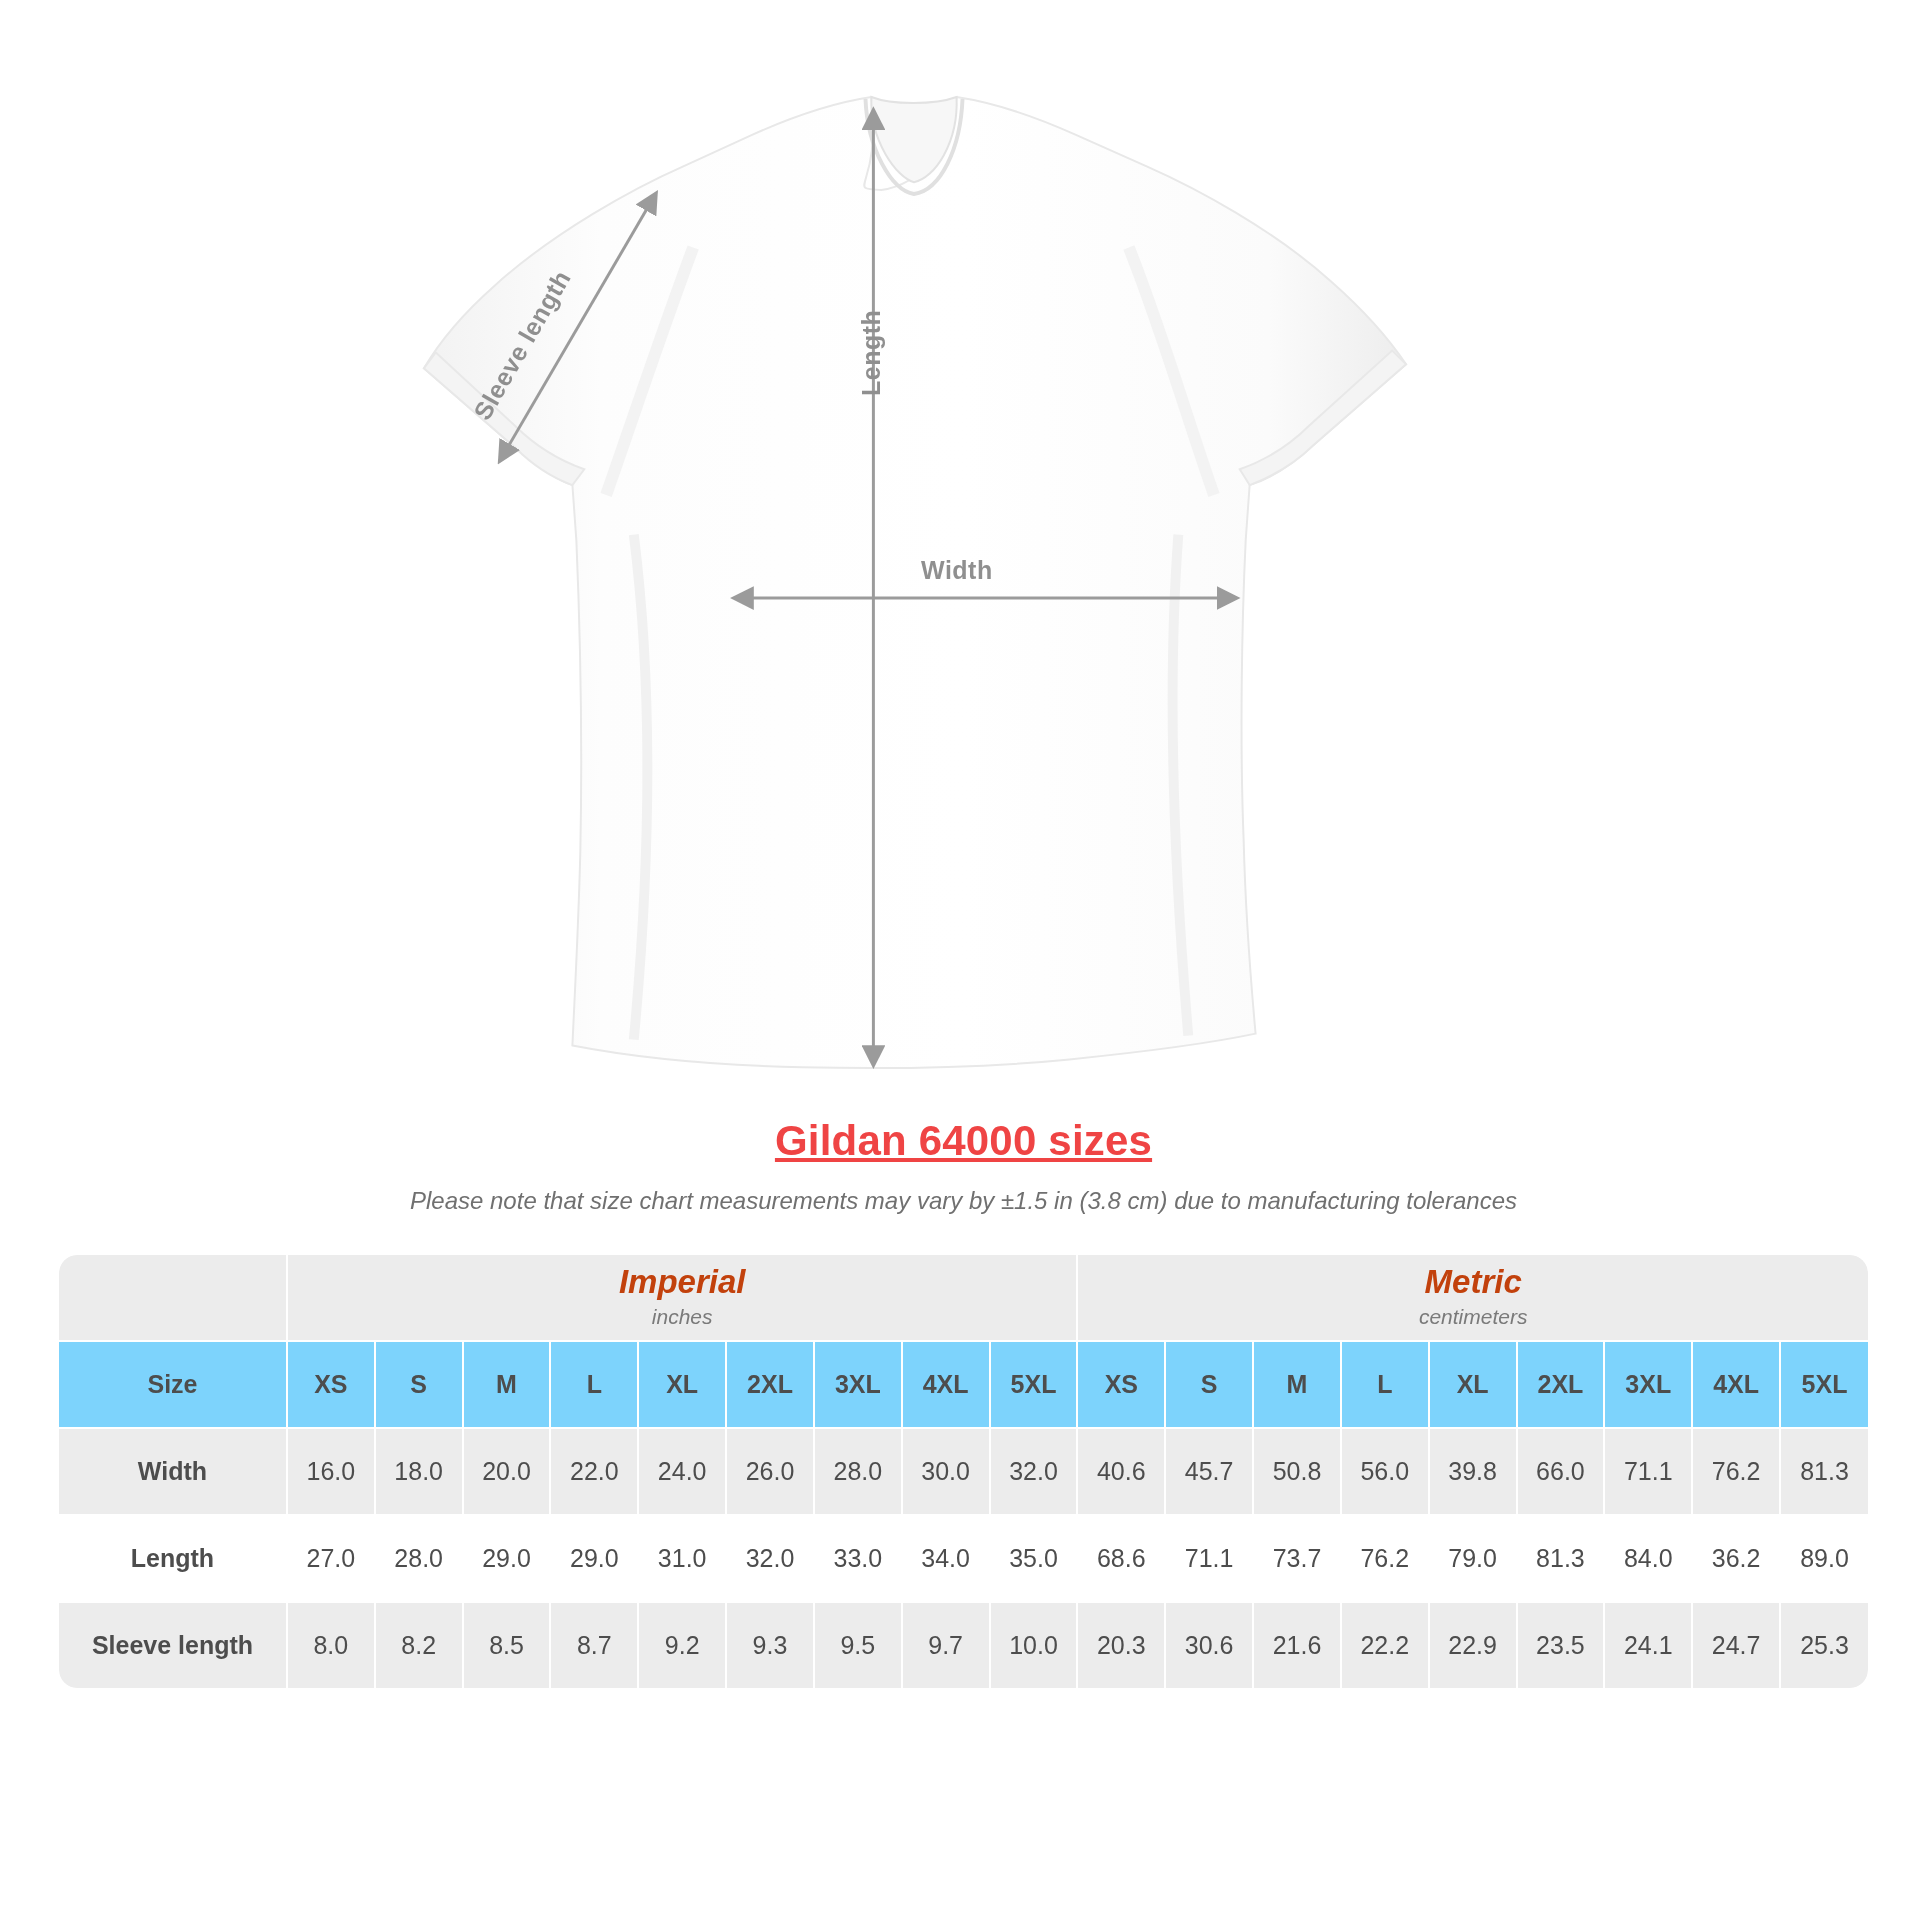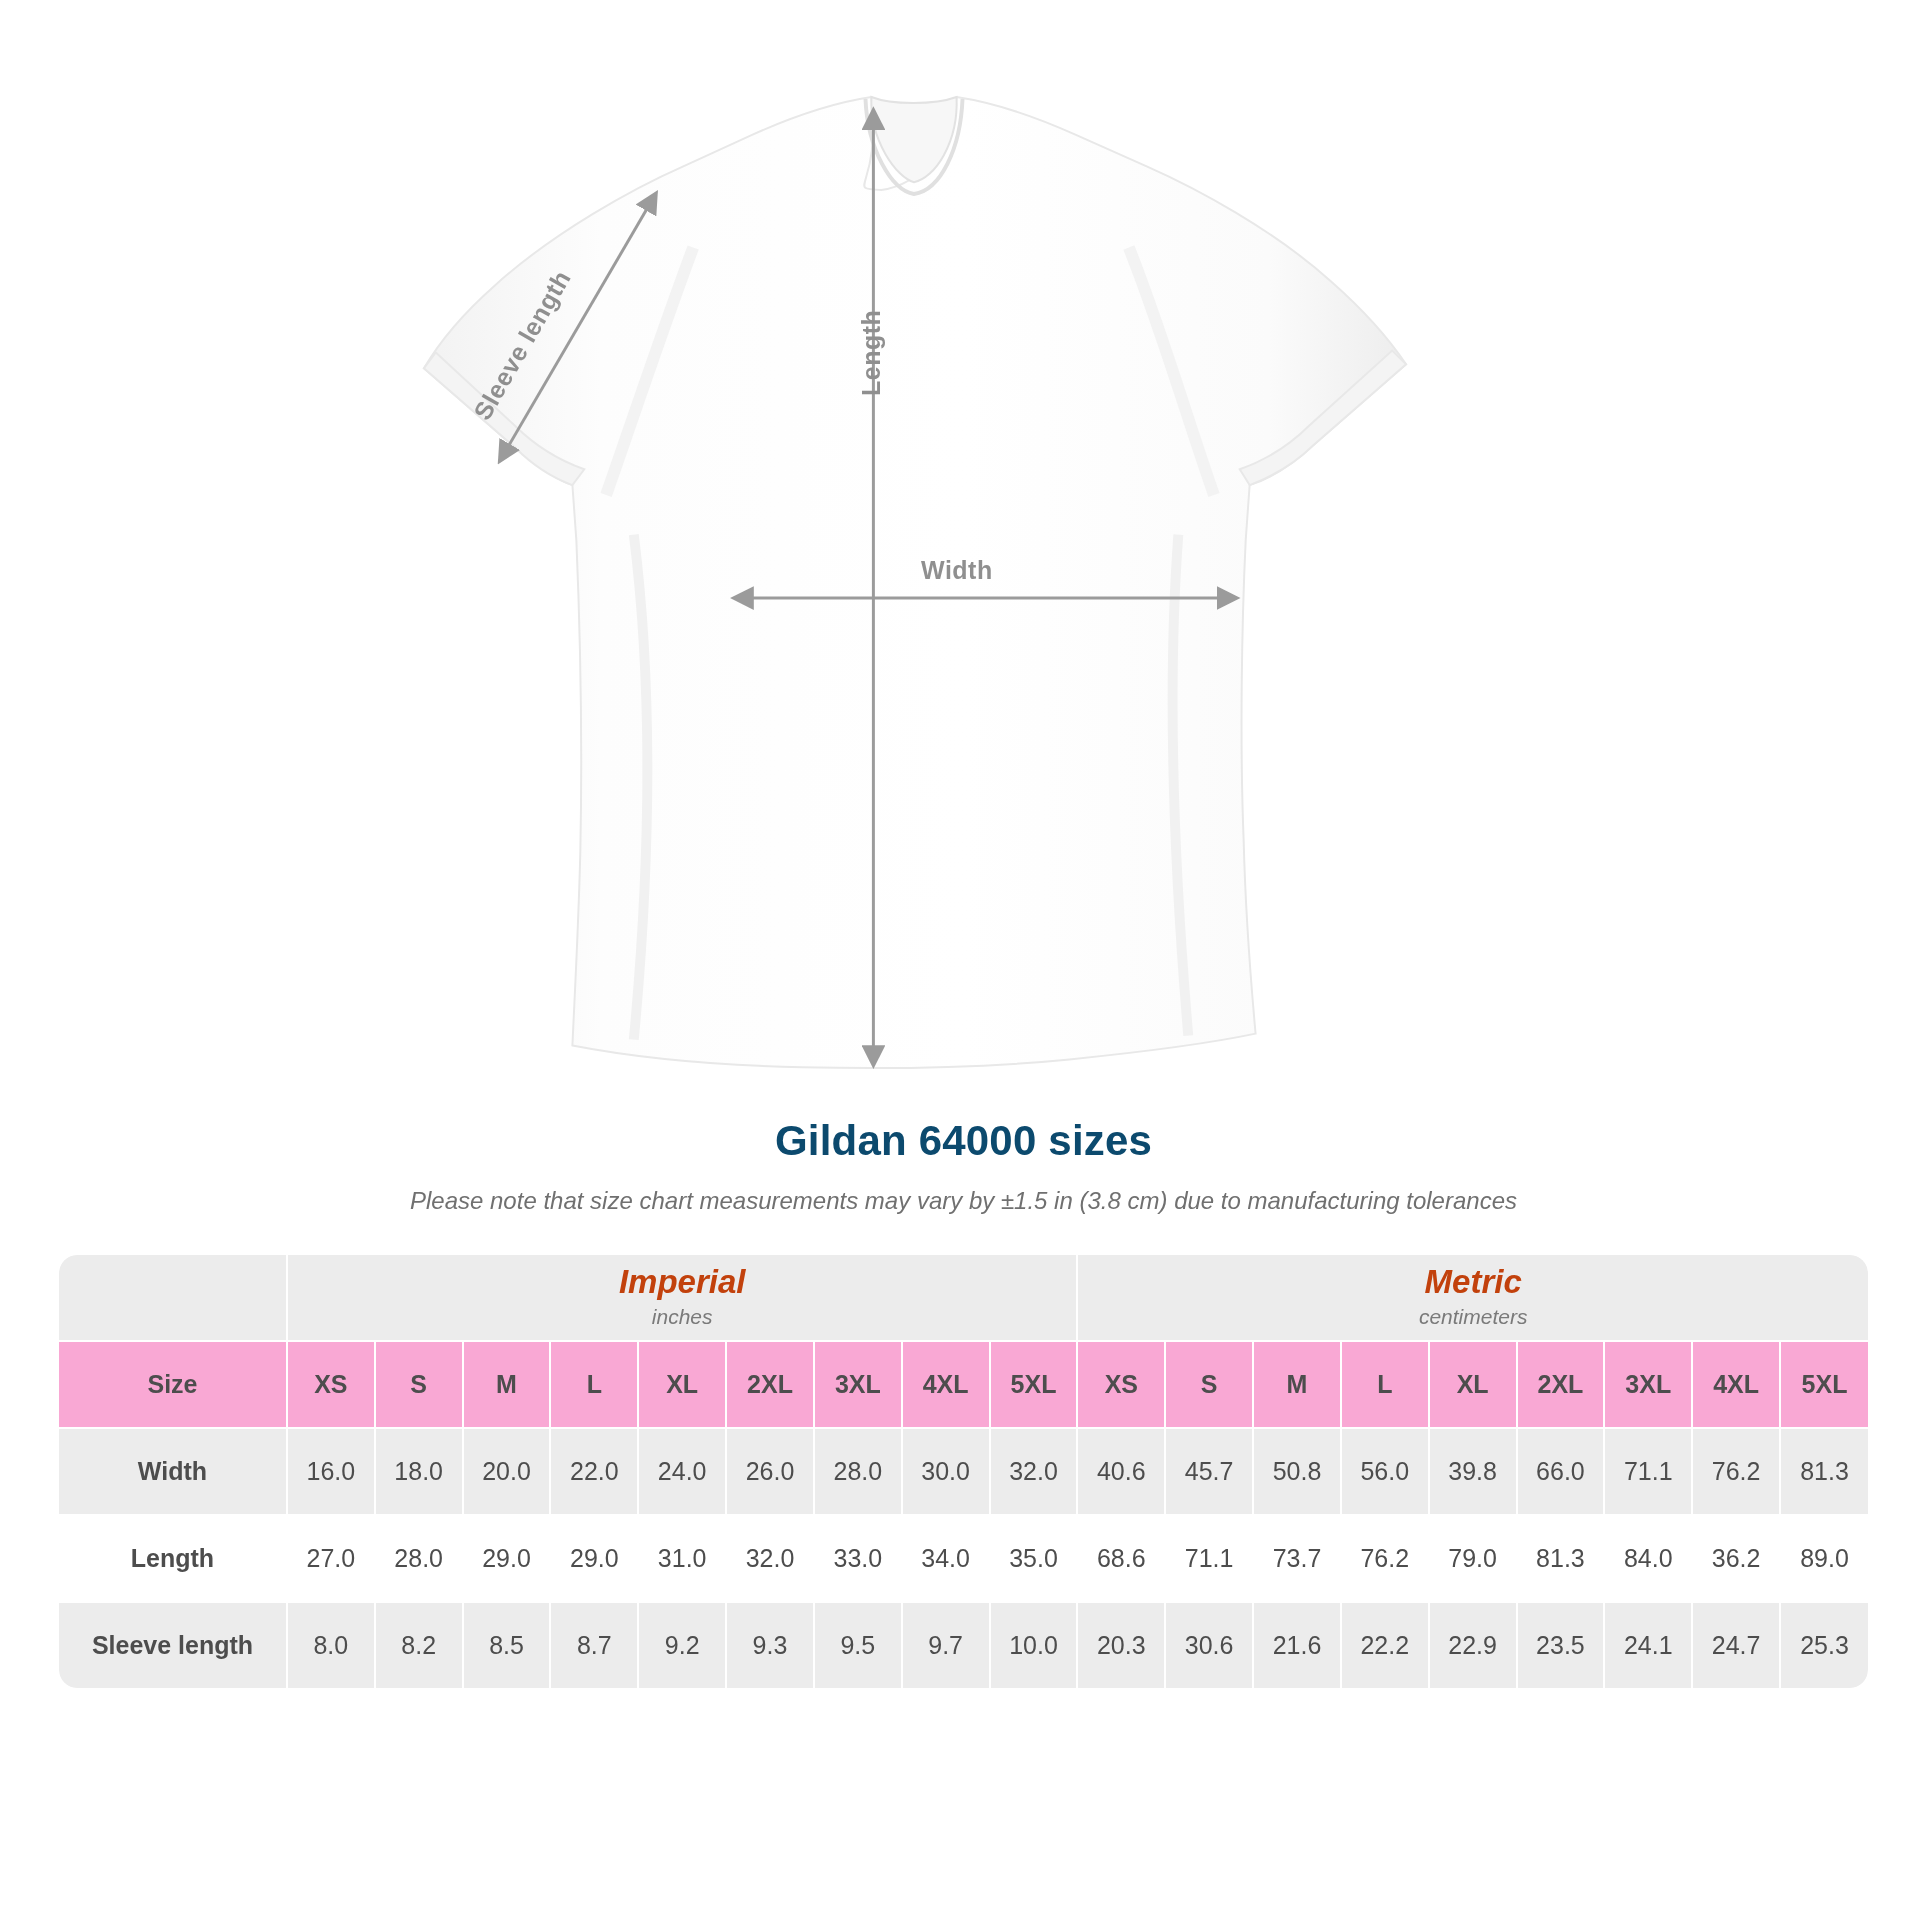--- a/index.html
+++ b/index.html
@@ -32,22 +32,23 @@
   }
 
   
   .title-block {
     text-align: center;
     margin-top: 18px;
   }
   .chart-title {
     font-size: 42px;
     font-weight: bold;
-    color: #0c4a6e;
+    color: #ef4444;
     letter-spacing: 0.2px;
+    text-decoration: underline;
   }
   .chart-note {
     font-size: 24px;
     font-style: italic;
     color: #707070;
     margin-top: 22px;
   }
 
   
   .table-wrap {
@@ -80,21 +81,21 @@
     color: #c2410c;
     line-height: 1.15;
   }
   .unit-sub {
     font-size: 21px;
     font-style: italic;
     color: #7a7a7a;
     line-height: 1.5;
   }
   .hdr-row td {
-    background: #f9a8d4;
+    background: #7dd3fc;
     font-weight: bold;
     color: #5a5a5a;
     font-size: 27px;
     height: 101px;
     margin-top: 40px;
   }
   .row-even td {
     background: #ececec;
   }
   .row-odd td {

